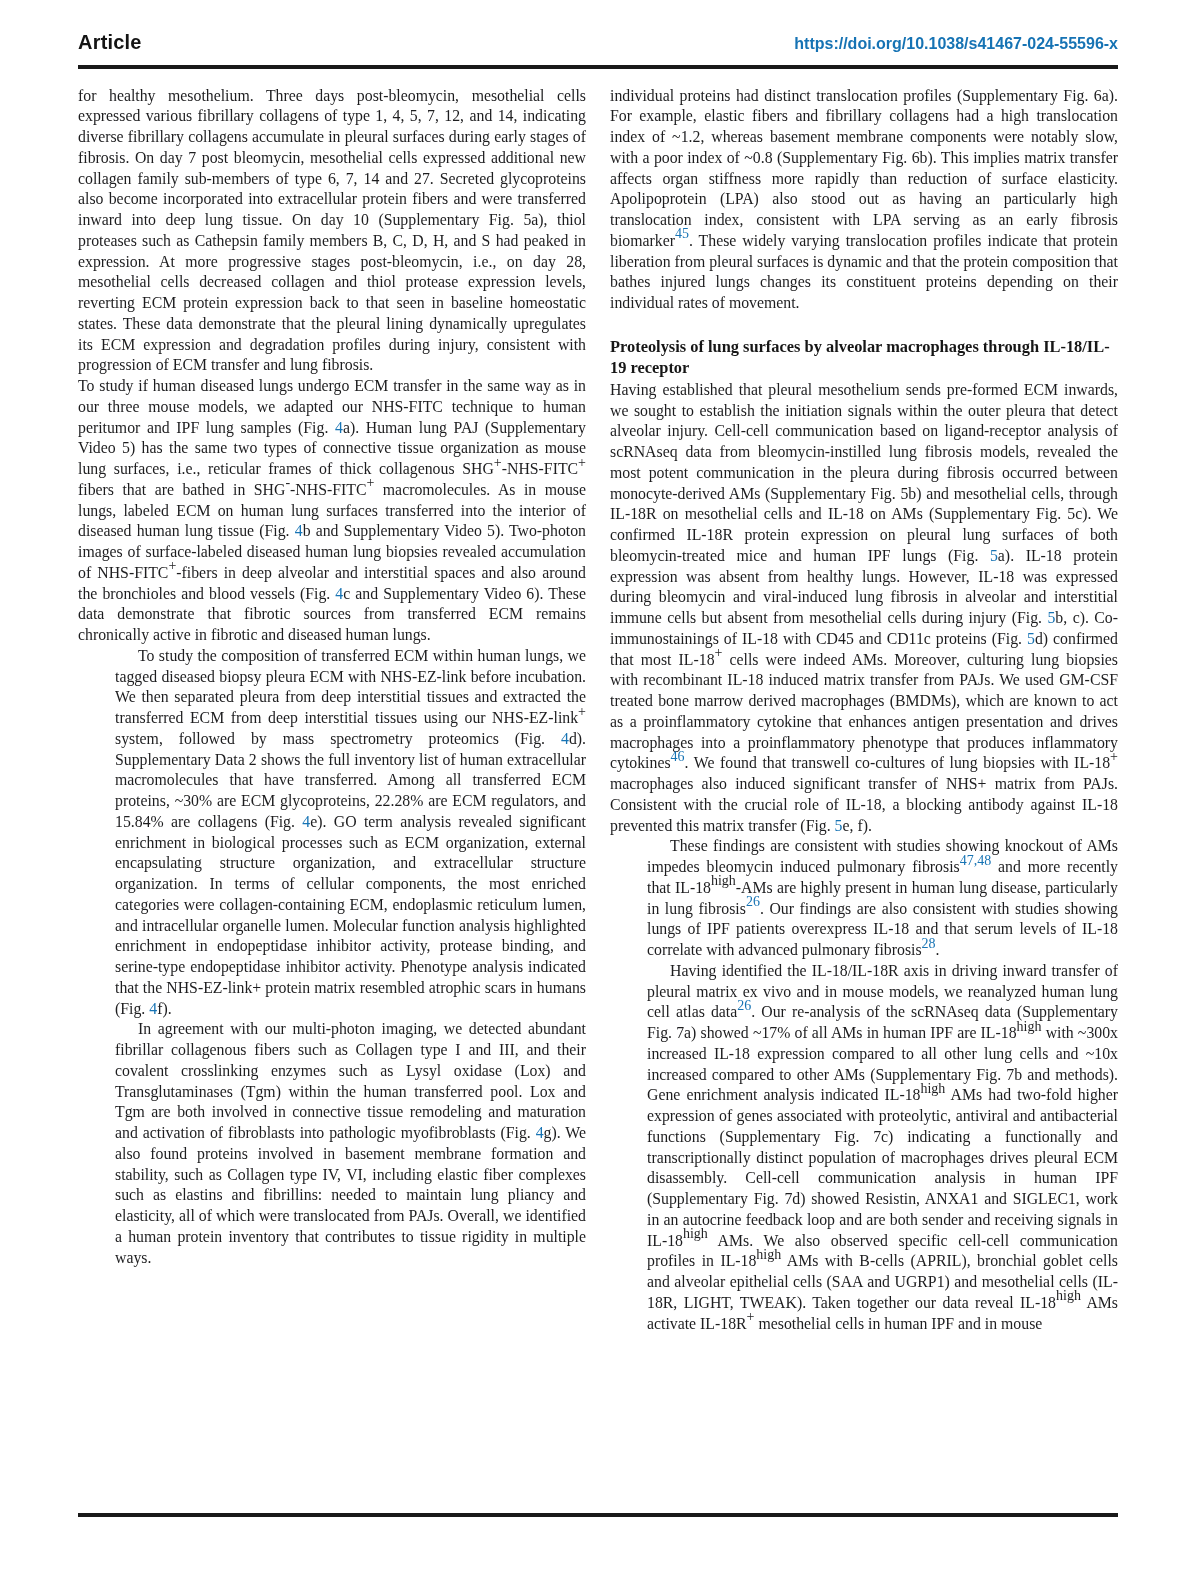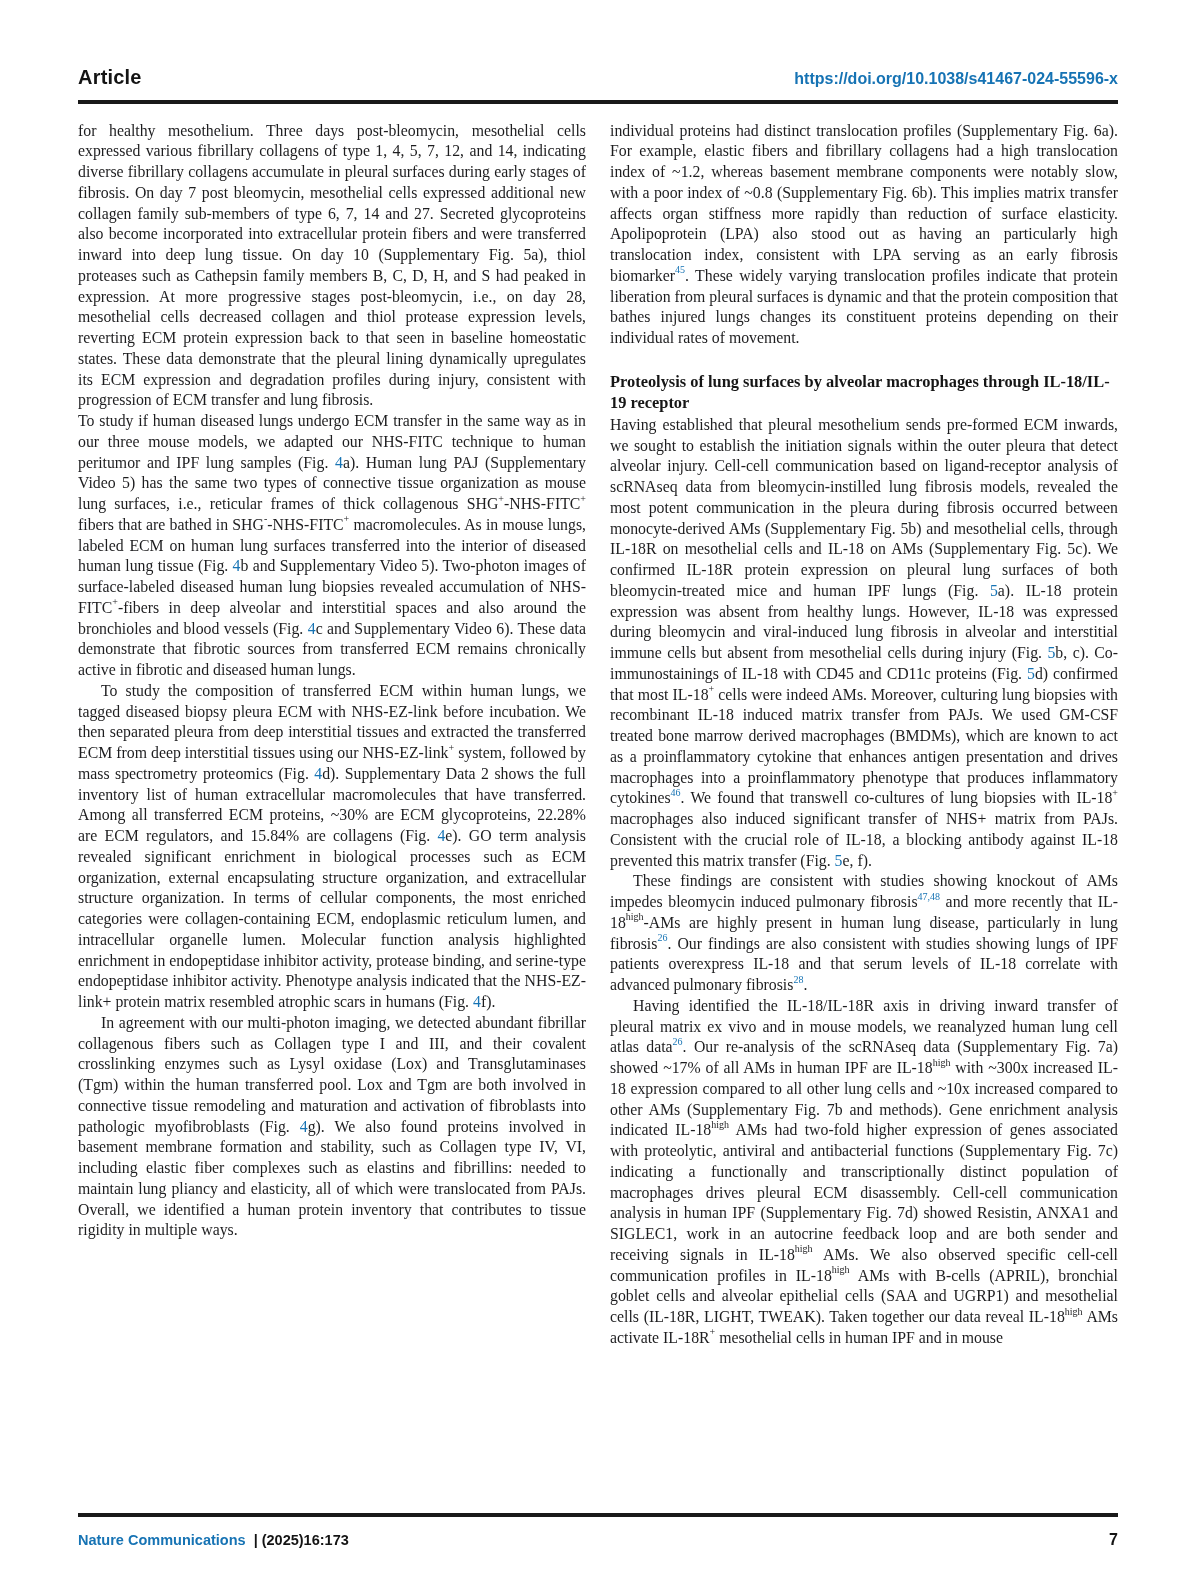--- a/index.html
+++ b/index.html
@@ -13,21 +13,21 @@
     overflow: hidden;
   }
   .page-inner {
     position: absolute;
     left: 78px;
     top: 0;
     width: 1040px;
   }
   
   .page-header {
-    padding-top: 66px;
+    padding-top: 31px;
     display: flex;
     justify-content: space-between;
     align-items: baseline;
     font-family: "Liberation Sans", sans-serif;
     text-align: center;
   }
   .article-label {
     font-size: 20px;
     font-weight: 700;
     color: #141414;
@@ -50,31 +50,31 @@
     display: flex;
     gap: 24px;
   }
   .col {
     width: 508px;
     font-size: 15.8px;
     line-height: 20.75px;
     text-align: justify;
   }
   .para { margin: 0; }
-  .para.indent { text-indent: 23px; }
+  .para.indent { text-indent: 23px; margin-left: 37px; }
   .subhead {
     font-size: 16.4px;
     line-height: 21.5px;
     font-weight: 700;
     color: #161616;
     margin: 22px 0 1px 0;
     text-align: left;
   }
   sup.sup {
-    font-size: 10px;
+    font-size: 14px;
     line-height: 0;
     position: relative;
     top: -1px;
     vertical-align: super;
   }
   .lk { color: var(--link-blue, #1673b4); }
   
   .page-footer {
     position: absolute;
     left: 78px;
@@ -123,20 +123,13 @@
       <p class="para">Having established that pleural mesothelium sends pre-formed ECM inwards, we sought to establish the initiation signals within the outer pleura that detect alveolar injury. Cell-cell communication based on ligand-receptor analysis of scRNAseq data from bleomycin-instilled lung fibrosis models, revealed the most potent communication in the pleura during fibrosis occurred between monocyte-derived AMs (Supplementary Fig. 5b) and mesothelial cells, through IL-18R on mesothelial cells and IL-18 on AMs (Supplementary Fig. 5c). We confirmed IL-18R protein expression on pleural lung surfaces of both bleomycin-treated mice and human IPF lungs (Fig. <span class="lk">5</span>a). IL-18 protein expression was absent from healthy lungs. However, IL-18 was expressed during bleomycin and viral-induced lung fibrosis in alveolar and interstitial immune cells but absent from mesothelial cells during injury (Fig. <span class="lk">5</span>b, c). Co-immunostainings of IL-18 with CD45 and CD11c proteins (Fig. <span class="lk">5</span>d) confirmed that most IL-18<sup class="sup">+</sup> cells were indeed AMs. Moreover, culturing lung biopsies with recombinant IL-18 induced matrix transfer from PAJs. We used GM-CSF treated bone marrow derived macrophages (BMDMs), which are known to act as a proinflammatory cytokine that enhances antigen presentation and drives macrophages into a proinflammatory phenotype that produces inflammatory cytokines<sup class="sup lk">46</sup>. We found that transwell co-cultures of lung biopsies with IL-18<sup class="sup">+</sup> macrophages also induced significant transfer of NHS+ matrix from PAJs. Consistent with the crucial role of IL-18, a blocking antibody against IL-18 prevented this matrix transfer (Fig. <span class="lk">5</span>e, f).</p>
       <p class="para indent">These findings are consistent with studies showing knockout of AMs impedes bleomycin induced pulmonary fibrosis<sup class="sup lk">47,48</sup> and more recently that IL-18<sup class="sup">high</sup>-AMs are highly present in human lung disease, particularly in lung fibrosis<sup class="sup lk">26</sup>. Our findings are also consistent with studies showing lungs of IPF patients overexpress IL-18 and that serum levels of IL-18 correlate with advanced pulmonary fibrosis<sup class="sup lk">28</sup>.</p>
       <p class="para indent">Having identified the IL-18/IL-18R axis in driving inward transfer of pleural matrix ex vivo and in mouse models, we reanalyzed human lung cell atlas data<sup class="sup lk">26</sup>. Our re-analysis of the scRNAseq data (Supplementary Fig. 7a) showed ~17% of all AMs in human IPF are IL-18<sup class="sup">high</sup> with ~300x increased IL-18 expression compared to all other lung cells and ~10x increased compared to other AMs (Supplementary Fig. 7b and methods). Gene enrichment analysis indicated IL-18<sup class="sup">high</sup> AMs had two-fold higher expression of genes associated with proteolytic, antiviral and antibacterial functions (Supplementary Fig. 7c) indicating a functionally and transcriptionally distinct population of macrophages drives pleural ECM disassembly. Cell-cell communication analysis in human IPF (Supplementary Fig. 7d) showed Resistin, ANXA1 and SIGLEC1, work in an autocrine feedback loop and are both sender and receiving signals in IL-18<sup class="sup">high</sup> AMs. We also observed specific cell-cell communication profiles in IL-18<sup class="sup">high</sup> AMs with B-cells (APRIL), bronchial goblet cells and alveolar epithelial cells (SAA and UGRP1) and mesothelial cells (IL-18R, LIGHT, TWEAK). Taken together our data reveal IL-18<sup class="sup">high</sup> AMs activate IL-18R<sup class="sup">+</sup> mesothelial cells in human IPF and in mouse</p>
     </div>
 
   </div>
 </div>
 
 <div class="page-footer">
   <div class="footer-rule"></div>
-  <div class="footer-row">
-    <div class="footer-left">
-      <span class="journal">Nature Communications</span>
-      <span class="cite">| (2025)16:173</span>
-    </div>
-    <span class="pageno">7</span>
-  </div>
 </div>
 
 </body></html>

